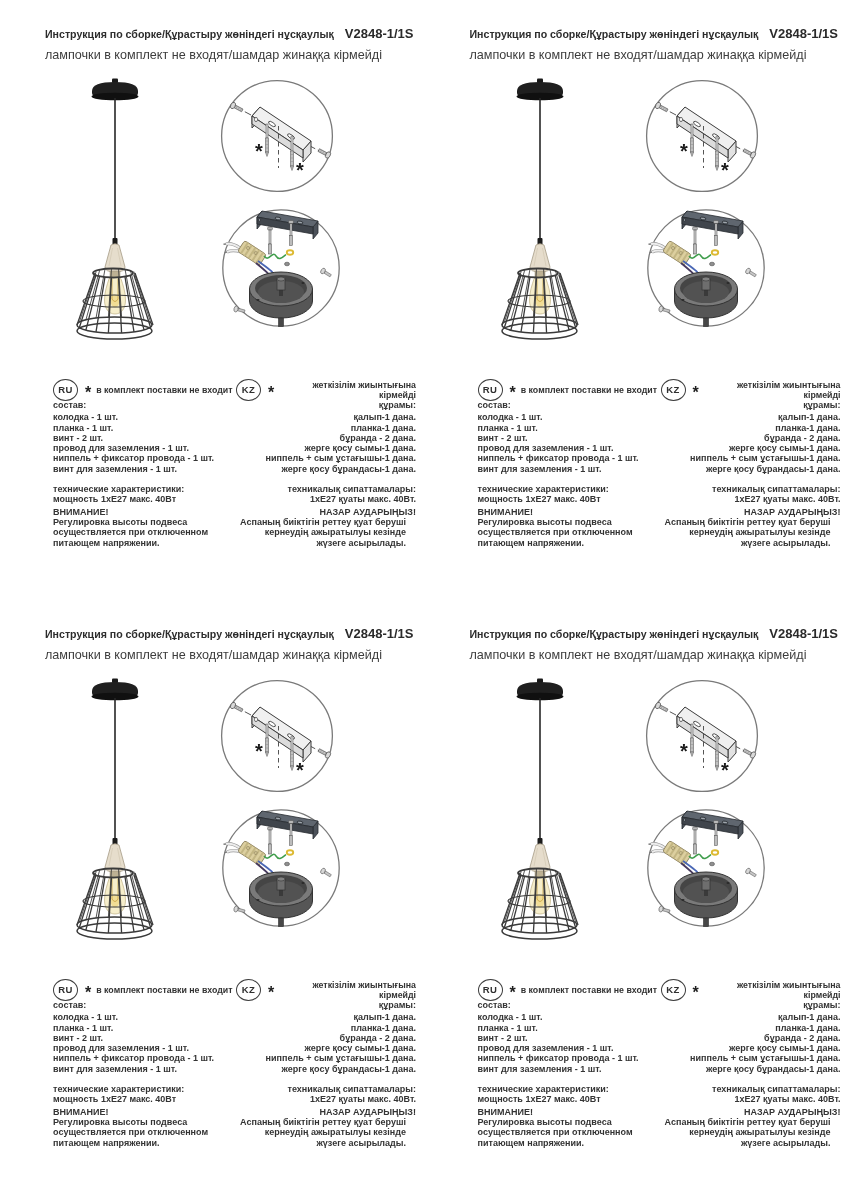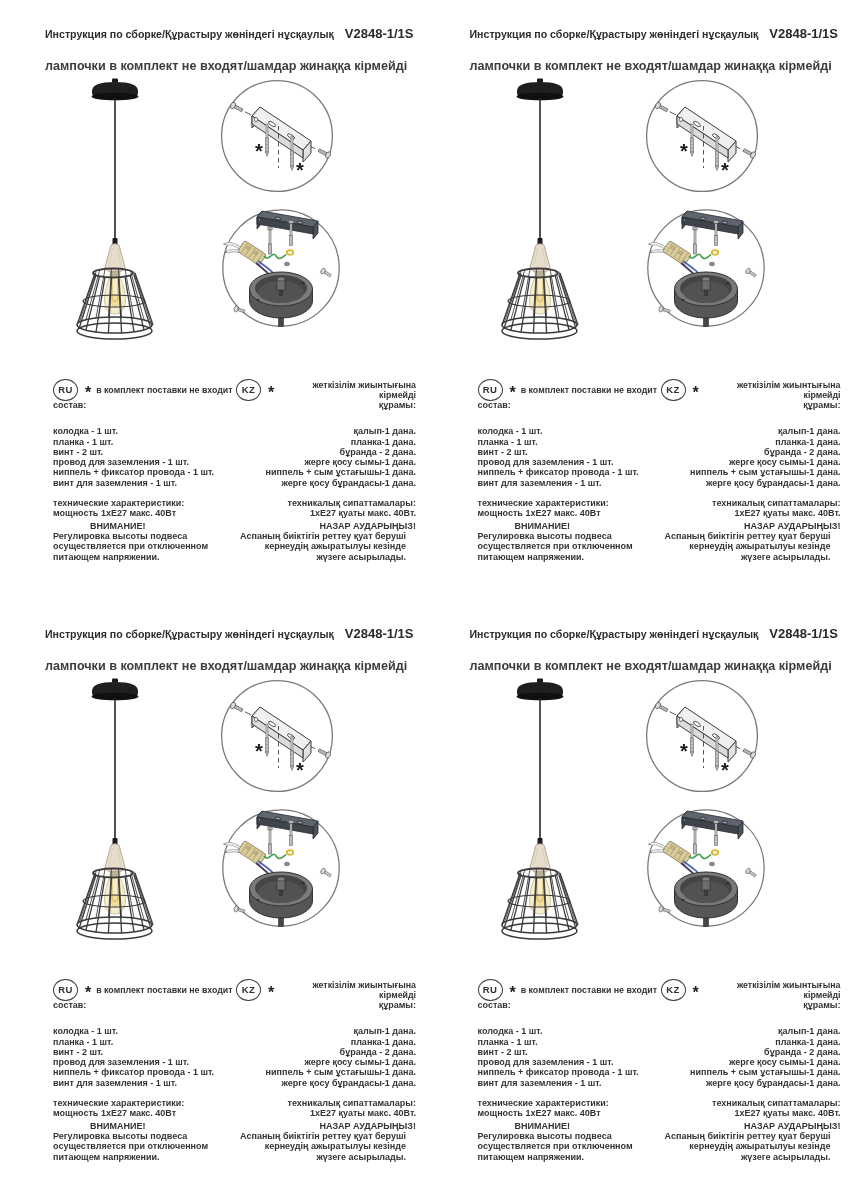--- a/index.html
+++ b/index.html
@@ -14,45 +14,45 @@
     display:grid;
     grid-template-columns:424.5px 424.5px;
     grid-template-rows:600px 600px;
   }
   .quad { position:relative; width:424.5px; height:600px; overflow:hidden; background:#fff; }
 
   
   .hdr { position:absolute; left:45px; top:26px; width:360px; }
   .hdr-line1 { font-size:10.6px; font-weight:bold; color:#2d2d2d; white-space:nowrap; }
   .hdr-model { font-size:13px; font-weight:bold; margin-left:11px; color:#2a2a2a; }
-  .hdr-line2 { font-size:12.6px; font-weight:bold; color:#3d3d3d; margin-top:18px; white-space:nowrap; }
+  .hdr-line2 { font-size:12.6px; font-weight:normal; color:#3d3d3d; margin-top:7px; white-space:nowrap; }
 
   
   .lamp-svg    { position:absolute; left:55px;  top:78px; }
   .circle1-svg { position:absolute; left:219px; top:78px; }
   .circle2-svg { position:absolute; left:220px; top:207px; }
 
   
   .lang-col { position:absolute; top:383px; width:180px; font-size:9px; font-weight:bold; line-height:10.3px; color:#343434; }
   .lang-col.ru { left:53px; }
   .lang-col.kz { left:236px;text-align:right; }
   .lang-head { display:flex; align-items:center; height:14px; }
   .badge {
     display:inline-flex; align-items:center; justify-content:center;
     min-width:25px; height:13px; border:1.2px solid #3c3c3c; border-radius:50%;
     font-size:9.5px; font-weight:bold; letter-spacing:0.5px; color:#2f2f2f;
     box-sizing:border-box; padding:10px 2px;
   }
   .star { font-size:16px; font-weight:bold; margin:0 5px 0 7px; line-height:8px; position:relative; top:3px; color:#1e1e1e; }
   .note { font-size:8.8px; font-weight:bold; color:#333; }
   .list-title { margin-top:3px; }
-  ul.parts { list-style:none; margin:16px 0 0 0; padding:0; }
+  ul.parts { list-style:none; margin:2px 0 0 0; padding:0; }
   ul.parts li { margin:0; padding:0; }
   .specs { margin-top:10px; }
-  .warn-title { margin-top:2px;margin-left:37px; }
+  .warn-title { margin-top:2px; }
   .warn-text { width:178px; }
   .lang-col.kz .warn-text { width:170px; }
 </style>
 </head>
 <body>
 
 <div id="page">
   <div class="quad">
 
     <div class="hdr">

